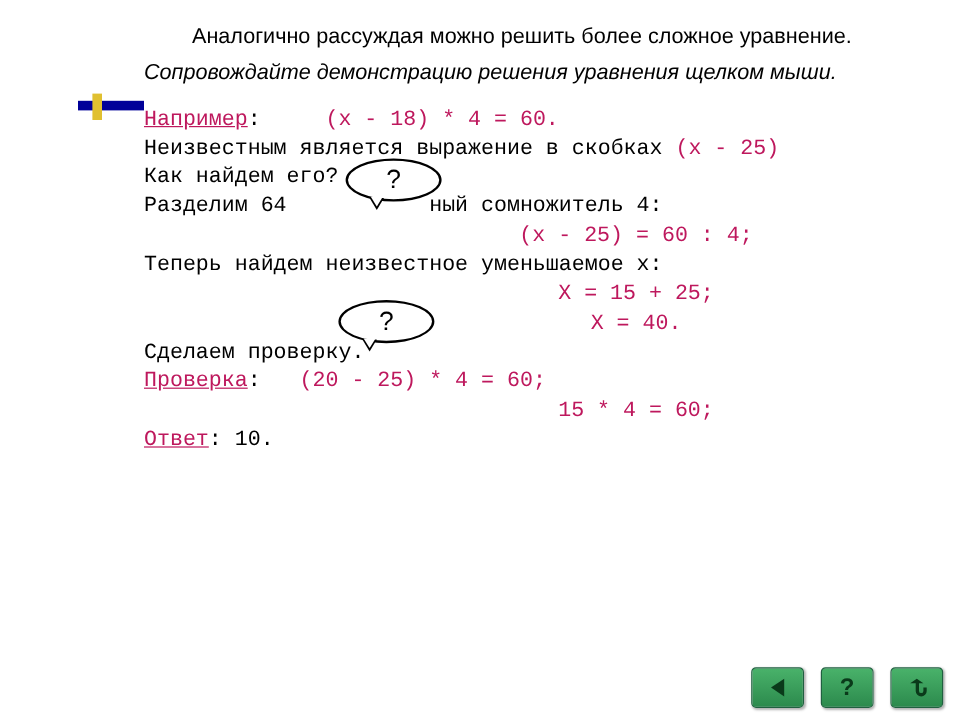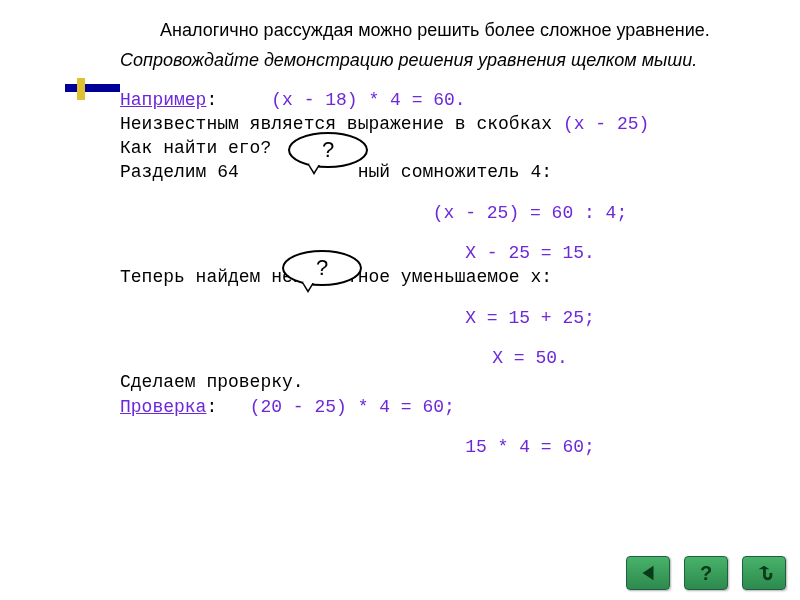--- a/index.html
+++ b/index.html
@@ -40,21 +40,21 @@
   .content {
     position: absolute;
     left: 120px; top: 18px; right: 30px;
     font-size: 18px;
     line-height: 1.35;
     color: #000;
   }
   .intro { text-align: justify; margin-bottom: 6px; margin-left: 40px; }
   .hint { font-style: italic; text-align: justify; margin-bottom: 15px; }
   .mono { font-family: "Courier New", monospace; font-size: 18px; }
-  .blue { color: #6d28d9; margin-top: 16px; }
+  .blue { color: #be185d; }
   .uline { text-decoration: underline; }
   .line { white-space: pre; }
   .indent { padding-left: 170px; text-align: center; }
   .bubble {
     position: absolute;
     width: 80px; height: 36px;
     border: 2px solid #000;
     border-radius: 50%;
     background: #fff;
     font-size: 22px;
@@ -108,30 +108,30 @@
   <div class="bar-yellow"></div>
 </div>
 
 <div class="content">
   <div class="intro">Аналогично рассуждая можно решить более сложное уравнение.</div>
   <div class="hint">Сопровождайте демонстрацию решения уравнения щелком мыши.</div>
 
   <div class="mono">
     <div class="line"><span class="blue uline">Например</span><span>:     </span><span class="blue">(х - 18) * 4 = 60.</span></div>
     <div class="line"><span>Неизвестным является выражение в скобках </span><span class="blue">(х - 25)</span></div>
-    <div class="line">Как найти его?</div>
+    <div class="line">Как найдем его?</div>
     <div class="line">Разделим 64 &nbsp;&nbsp;&nbsp;&nbsp;&nbsp;&nbsp;&nbsp;&nbsp;&nbsp;&nbsp;ный сомножитель 4:</div>
     <div class="line indent blue">(х - 25) = 60 : 4;</div>
-    <div class="line indent blue">Х - 25 = 15.</div>
     <div class="line">Теперь найдем неизвестное уменьшаемое х:</div>
     <div class="line indent blue">Х = 15 + 25;</div>
-    <div class="line indent blue">Х = 50.</div>
+    <div class="line indent blue">Х = 40.</div>
     <div class="line">Сделаем проверку.</div>
     <div class="line"><span class="blue uline">Проверка</span><span>:   </span><span class="blue">(20 - 25) * 4 = 60;</span></div>
     <div class="line indent blue">15 * 4 = 60;</div>
+    <div class="line"><span class="blue uline">Ответ</span><span>: 10.</span></div>
   </div>
 </div>
 
 <div class="bubble" style="left:288px; top:132px;">
   <span>?</span>
   <div class="tail"></div>
 </div>
 <div class="bubble" style="left:282px; top:250px;">
   <span>?</span>
   <div class="tail"></div>

